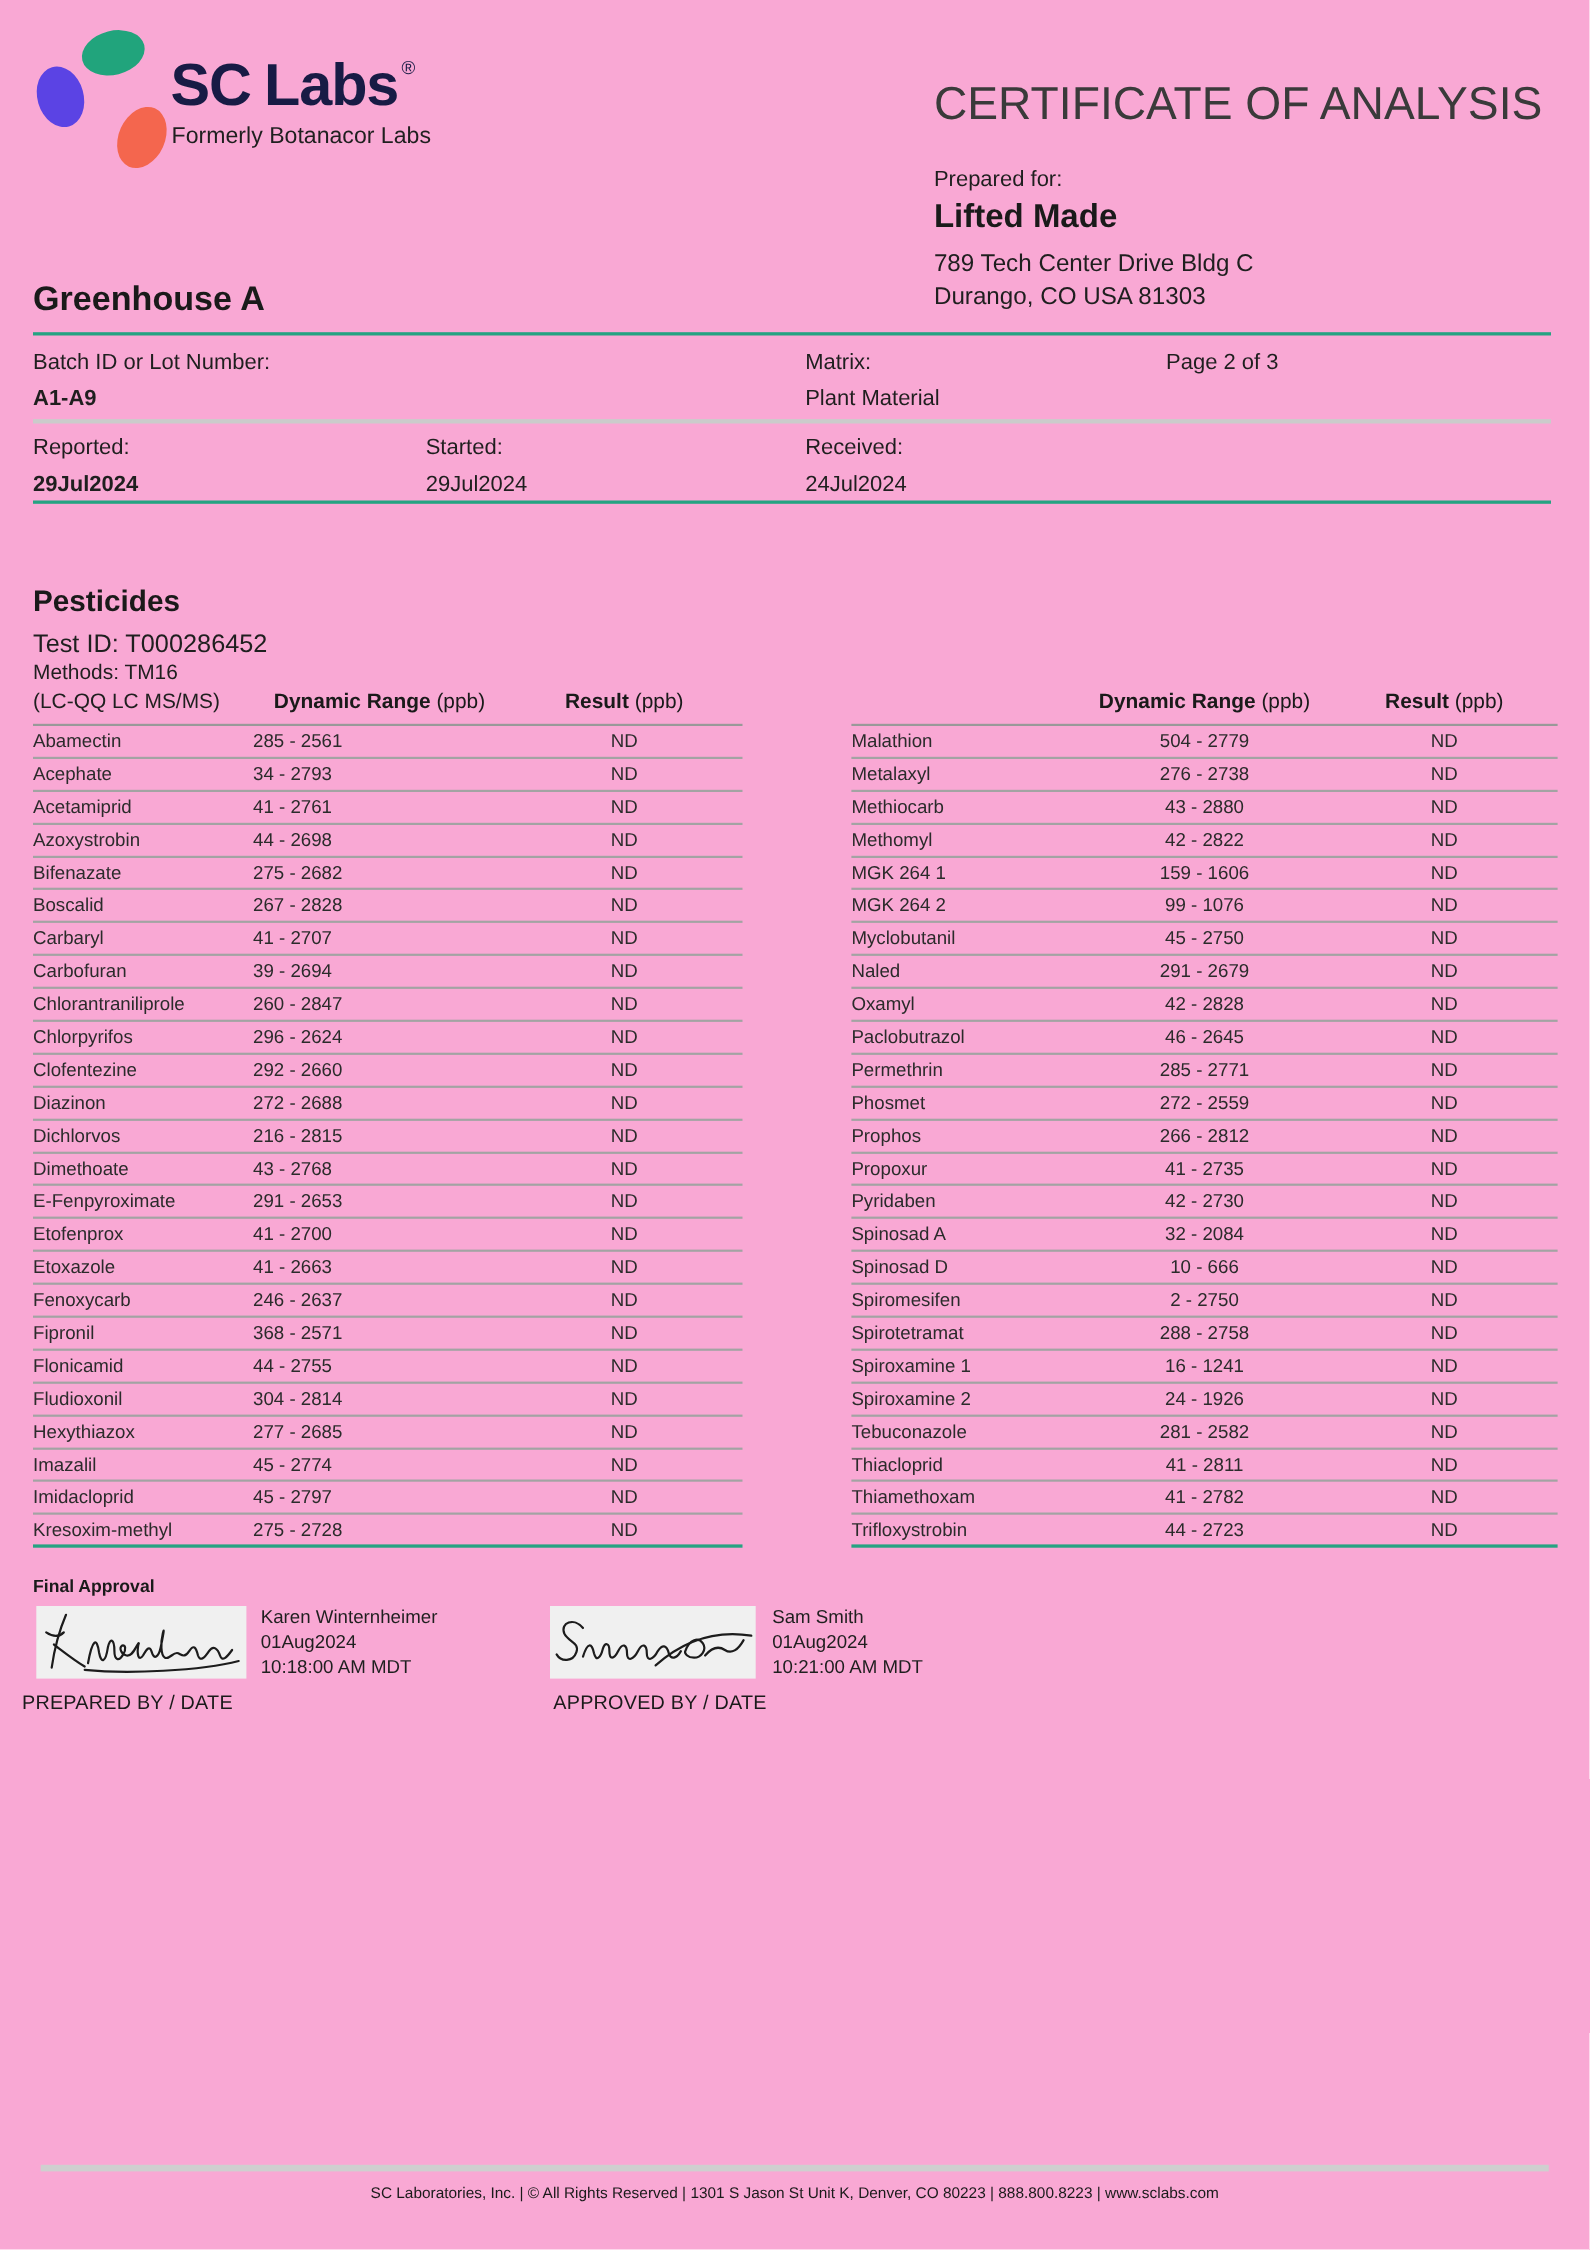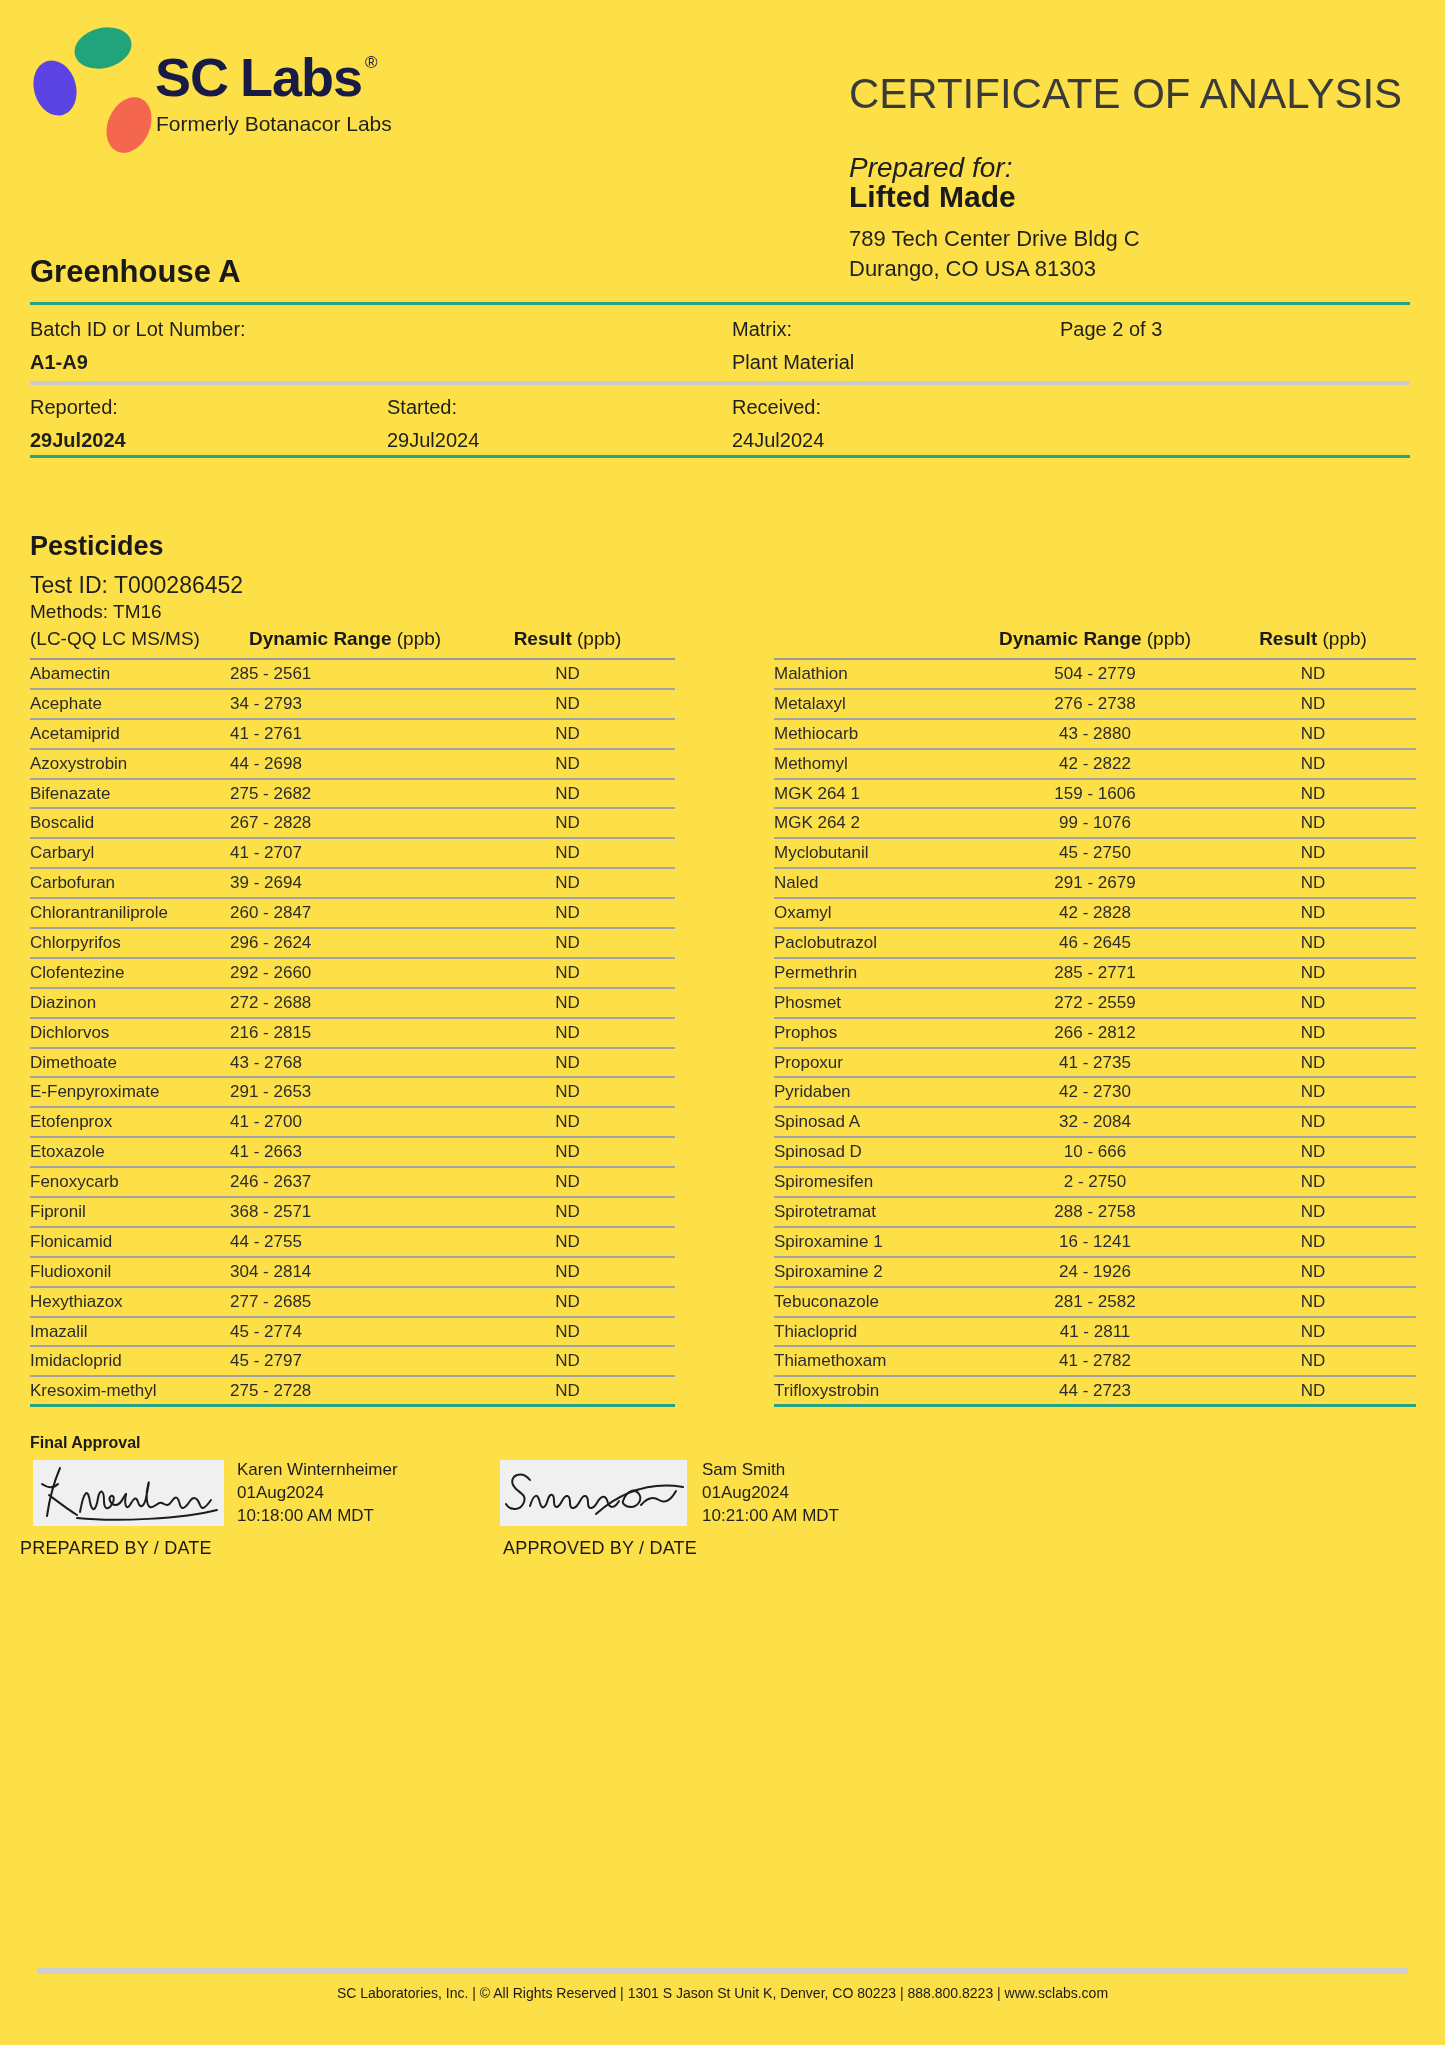--- a/index.html
+++ b/index.html
@@ -1,34 +1,34 @@
 <!DOCTYPE html>
 <html><head>
 <meta charset="utf-8">
 <style>
   * { margin:0; padding:0; box-sizing:border-box; }
   html,body { background:#ffffff; }
   body { font-family:"Liberation Sans","DejaVu Sans",sans-serif; color:#1f1f1f; }
-  .page { position:relative; width:1445px; height:2045px; background:#fde047; overflow:hidden; }
+  .page { position:relative; width:1445px; height:2045px; background:#f9a8d4; overflow:hidden; }
 
   
   .logo-marks { position:absolute; left:30px; top:22px; width:125px; height:118px; }
   .mark { position:absolute; border-radius:50%; }
   .mark-green  { width:58px; height:40px; background:#21a47c; left:44px; top:6px;  transform:rotate(-14deg); }
   .mark-purple { width:42px; height:56px; background:#5b43e4; left:4px;  top:38px; transform:rotate(-16deg); }
   .mark-orange { width:42px; height:58px; background:#f4664e; left:78px; top:74px; transform:rotate(24deg); }
   .logo-text { position:absolute; left:155px; top:46px; color:#181b45; font-size:54px; letter-spacing:-1px; white-space:nowrap; }
   .logo-sc { font-weight:800; }
   .logo-labs { font-weight:600; margin-left:12px; }
   .logo-reg { font-size:17px; font-weight:400; vertical-align:28px; margin-left:3px; }
   .logo-tagline { position:absolute; left:156px; top:112px; font-size:21px; color:#1f1f1f; }
 
   
   .coa-title { position:absolute; left:849px; top:70px; font-size:42px; font-weight:300; color:#3a3a3a; letter-spacing:0px; white-space:nowrap; }
-  .prepared-for { position:absolute; left:849px; top:152px; font-size:28px;font-style:italic; }
+  .prepared-for { position:absolute; left:849px; top:152px; font-size:20px; }
   .client-name { position:absolute; left:849px; top:180px; font-size:30px; font-weight:700; color:#1a1a1a; }
   .client-addr1 { position:absolute; left:849px; top:226px; font-size:22px; }
   .client-addr2 { position:absolute; left:849px; top:256px; font-size:22px; }
   .sample-name { position:absolute; left:30px; top:254px; font-size:31px; font-weight:700; color:#1a1a1a; }
 
   
   .info-table { position:absolute; left:30px; top:302px; width:1380px; height:156px;
                 border-top:3px solid #26a382; border-bottom:3px solid #26a382; }
   .info-divider { position:absolute; left:0; top:76px; width:1380px; height:4px; background:#cbcbcb; }
   .info-cell { position:absolute; white-space:nowrap; }

